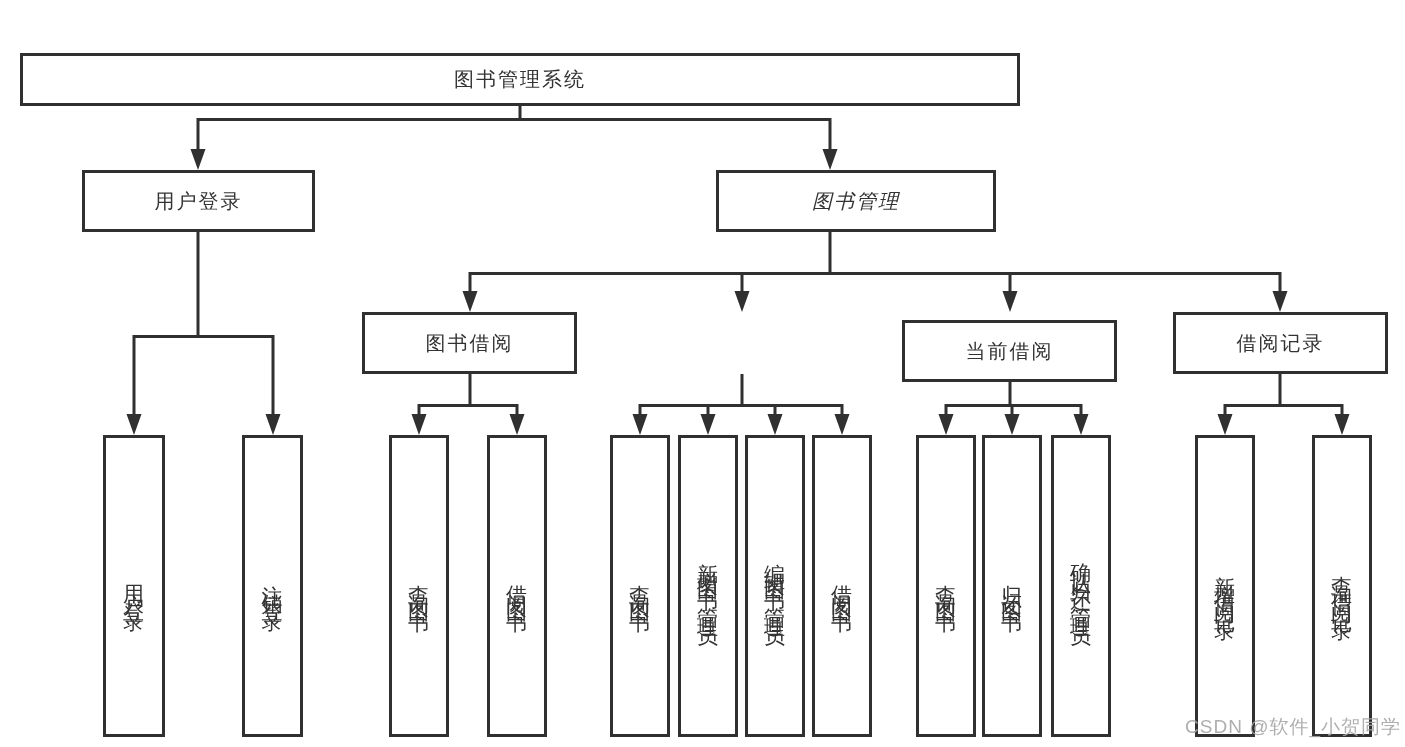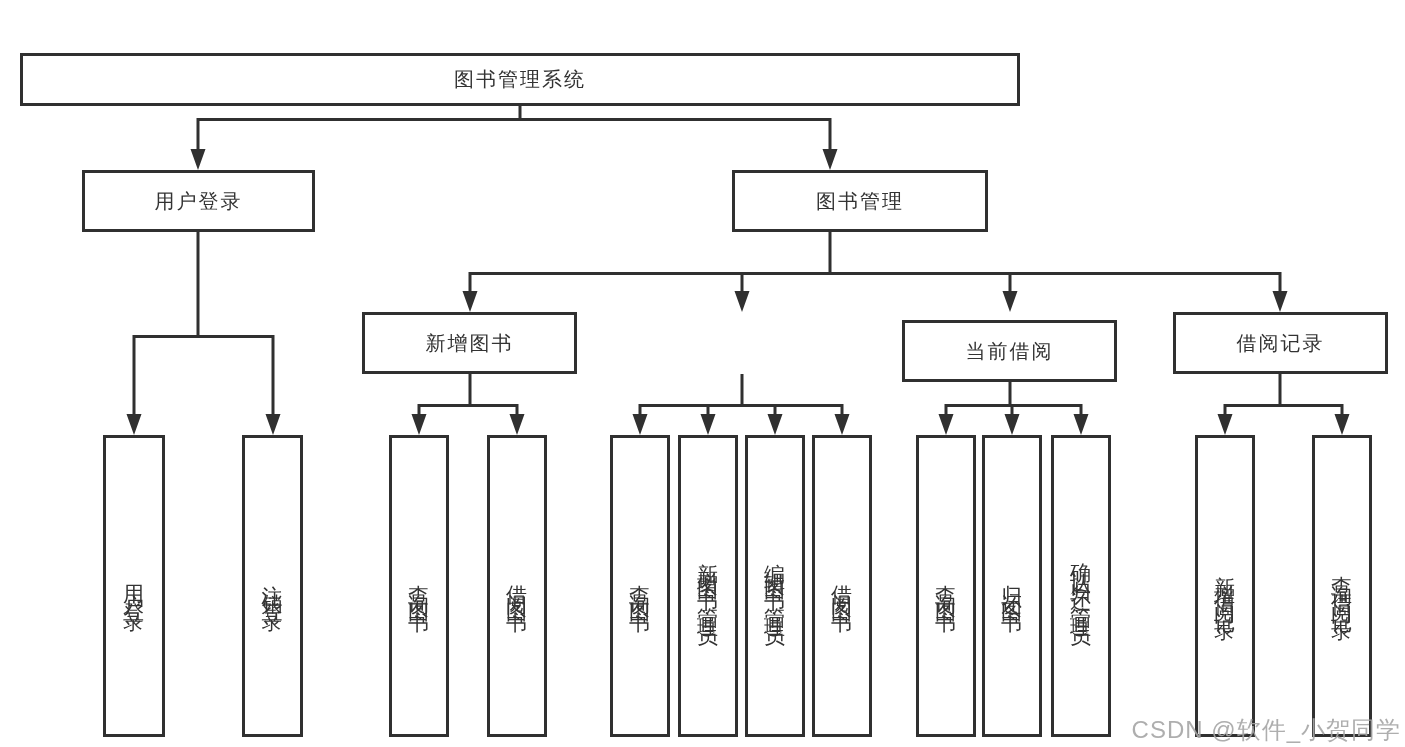--- a/index.html
+++ b/index.html
@@ -39,21 +39,21 @@
     writing-mode: vertical-rl;
     text-orientation: mixed;
     font-size: 21px;
     letter-spacing: 9px;
     line-height: 1;
   }
   .watermark {
     position: absolute;
     right: 4px;
     top: 714px;
-    font-size: 24px;
+    font-size: 19px;
     color: var(--watermark, #a6a6a6);
     letter-spacing: 1px;
     z-index: 5;
     opacity: 0.9;
     white-space: nowrap;
   }
 </style>
 </head>
 <body>
 
@@ -77,23 +77,23 @@
       M632.5 414 L647.5 414 L640 435 Z   M700.5 414 L715.5 414 L708 435 Z
       M767.5 414 L782.5 414 L775 435 Z   M834.5 414 L849.5 414 L842 435 Z
       M938.5 414 L953.5 414 L946 435 Z   M1004.5 414 L1019.5 414 L1012 435 Z
       M1073.5 414 L1088.5 414 L1081 435 Z M1217.5 414 L1232.5 414 L1225 435 Z
       M1334.5 414 L1349.5 414 L1342 435 Z"></path>
   </svg>
 
   <div class="box" style="left:20px; top:15px; width:1000px; height:53px;margin-top:38px;">图书管理系统</div>
 
   <div class="box" style="left:82px; top:170px; width:233px; height:62px;">用户登录</div>
-  <div class="box" style="left:732px; top:170px; width:256px; height:62px;">图书管理</div>
+  <div class="box" style="left:716px; top:170px; width:280px; height:62px;font-style:italic;">图书管理</div>
 
-  <div class="box" style="left:362px; top:312px; width:215px; height:62px;">新增图书</div>
+  <div class="box" style="left:362px; top:312px; width:215px; height:62px;">图书借阅</div>
   <div class="box" style="left:902px; top:320px; width:215px; height:62px;">当前借阅</div>
   <div class="box" style="left:1173px; top:312px; width:215px; height:62px;">借阅记录</div>
 
   <div class="box vert" style="left:103px; top:435px; width:62px; height:302px;">用户登录</div>
   <div class="box vert" style="left:242px; top:435px; width:61px; height:302px;">注销登录</div>
 
   <div class="box vert" style="left:389px; top:435px; width:60px; height:302px;">查询图书</div>
   <div class="box vert" style="left:487px; top:435px; width:60px; height:302px;">借阅图书</div>
 
   <div class="box vert" style="left:610px; top:435px; width:60px; height:302px;">查询图书</div>

